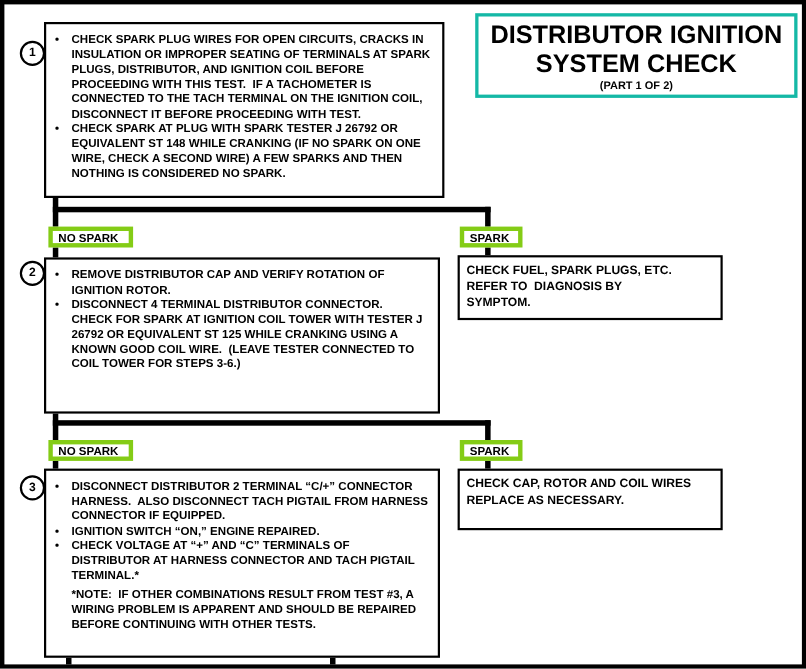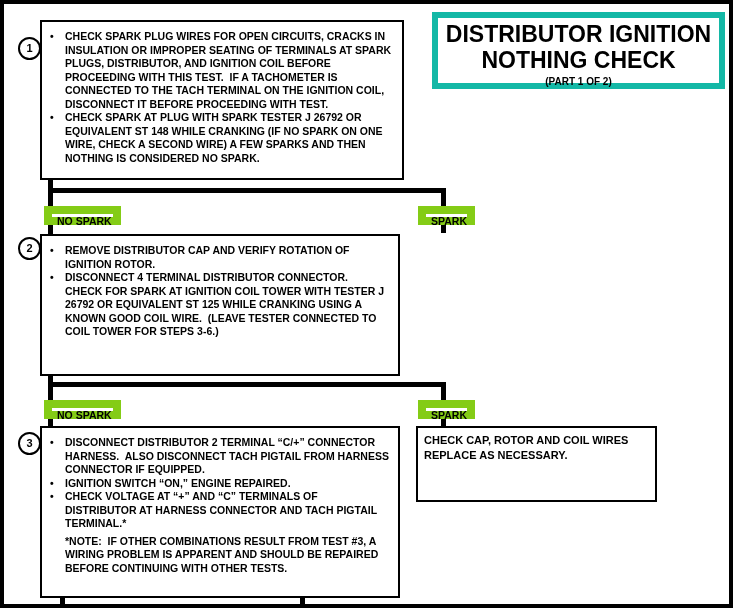--- a/index.html
+++ b/index.html
@@ -6,21 +6,21 @@
   html,body { background:#fff; }
   .page {
     position:relative; width:733px; height:608px;
     background:#fff; border:4px solid #000; overflow:hidden;
     font-family:"Liberation Sans", sans-serif; font-weight:700; color:#000;
   }
   .line { position:absolute; background:#000; }
 
   .titlebox {
     position:absolute; left:428px; top:8px; width:293px; height:77px;
-    border:6px solid #14b8a6; background:#fff; text-align:center; padding-top:3px;
+    border:3px solid #14b8a6; background:#fff; text-align:center; padding-top:3px;
   }
   .t1 { font-size:23px; line-height:26px; }
   .t2 { font-size:10px; line-height:15px; margin-top:1px; }
 
   .stepbox {
     position:absolute; border:2.5px solid #000; background:#fff;
     padding:8px 8px 6px 8px;
   }
   .item { display:flex; font-size:10.5px; line-height:13.5px; }
   .marker { flex:0 0 15px; width:15px; }
@@ -28,21 +28,21 @@
   .u { }
   .note { margin-top:4px; }
 
   .circle {
     position:absolute; width:19px; height:19px; box-sizing:content-box;
     border:2px solid #000; border-radius:50%; background:#fff;
     font-size:11px; line-height:19px; text-align:center;
   }
 
   .lbl {
-    position:absolute; height:19px; border:8px solid #84cc16; background:#fff;
+    position:absolute; height:19px; border:4px solid #84cc16; background:#fff;
     font-size:10.5px; line-height:14px; padding-left:5px;
   }
 
   .resbox {
     position:absolute; border:2.5px solid #000; background:#fff;
     padding:5px 6px; font-size:11px; line-height:14.5px;
   }
   .rline { white-space:pre-wrap; }
 </style>
 </head>
@@ -60,21 +60,21 @@
   <div class="line" style="left:44px;top:378px;width:398px;height:5px;"></div>
   <div class="line" style="left:437px;top:378px;width:5px;height:20px;"></div>
   <div class="line" style="left:44px;top:413px;width:5px;height:10px;"></div>
   <div class="line" style="left:437px;top:413px;width:5px;height:10px;"></div>
 
   <div class="line" style="left:56px;top:592px;width:5px;height:12px;"></div>
   <div class="line" style="left:296px;top:592px;width:5px;height:12px;"></div>
 
   <div class="titlebox">
     <div class="t1">DISTRIBUTOR IGNITION</div>
-    <div class="t1">NOTHING CHECK</div>
+    <div class="t1">SYSTEM CHECK</div>
     <div class="t2">(PART 1 OF 2)</div>
   </div>
 
   <div class="circle" style="left:14px;top:33px;">1</div>
   <div class="circle" style="left:14px;top:233px;">2</div>
   <div class="circle" style="left:14px;top:428px;">3</div>
 
   <div class="stepbox" style="left:36px;top:16px;width:364px;height:160px;">
     <div class="item">
       <span class="marker">•</span>
@@ -93,20 +93,25 @@
     <div class="item">
       <span class="marker">•</span>
       <span class="itext">REMOVE DISTRIBUTOR CAP AND VERIFY ROTATION OF IGNITION ROTOR.</span>
     </div>
     <div class="item">
       <span class="marker">•</span>
       <span class="itext">DISCONNECT 4 TERMINAL DISTRIBUTOR CONNECTOR.  CHECK FOR SPARK AT IGNITION COIL TOWER WITH TESTER J 26792 OR EQUIVALENT ST 125 WHILE CRANKING USING A KNOWN GOOD COIL WIRE.  (LEAVE TESTER CONNECTED TO COIL TOWER FOR STEPS 3-6.)</span>
     </div>
   </div>
 
+  <div class="resbox" style="left:412px;top:228px;width:241px;height:59px;">
+    <div class="rline">CHECK FUEL, SPARK PLUGS, ETC.</div>
+    <div class="rline">REFER TO  DIAGNOSIS BY</div>
+    <div class="rline">SYMPTOM.</div>
+  </div>
 
   <div class="lbl" style="left:40px;top:396px;width:77px;">NO SPARK</div>
   <div class="lbl" style="left:414px;top:396px;width:57px;">SPARK</div>
 
   <div class="stepbox" style="left:36px;top:422px;width:360px;height:172px;">
     <div class="item">
       <span class="marker">•</span>
       <span class="itext">DISCONNECT DISTRIBUTOR 2 TERMINAL “C/+” CONNECTOR HARNESS.  ALSO DISCONNECT TACH PIGTAIL FROM HARNESS CONNECTOR IF EQUIPPED.</span>
     </div>
     <div class="item">
@@ -116,18 +121,18 @@
     <div class="item">
       <span class="marker">•</span>
       <span class="itext">CHECK VOLTAGE AT “+” AND “C” TERMINALS OF DISTRIBUTOR AT HARNESS CONNECTOR AND TACH PIGTAIL TERMINAL.*</span>
     </div>
     <div class="item note">
       <span class="marker"></span>
       <span class="itext">*NOTE:  IF OTHER COMBINATIONS RESULT FROM TEST #3, A WIRING PROBLEM IS APPARENT AND SHOULD BE REPAIRED BEFORE CONTINUING WITH OTHER TESTS.</span>
     </div>
   </div>
 
-  <div class="resbox" style="left:412px;top:422px;width:241px;height:76px;">
+  <div class="resbox" style="left:412px;top:422px;width:241px;height:56px;">
     <div class="rline">CHECK CAP, ROTOR AND COIL WIRES</div>
     <div class="rline">REPLACE AS NECESSARY.</div>
   </div>
 
 </div>
 
 </body></html>

